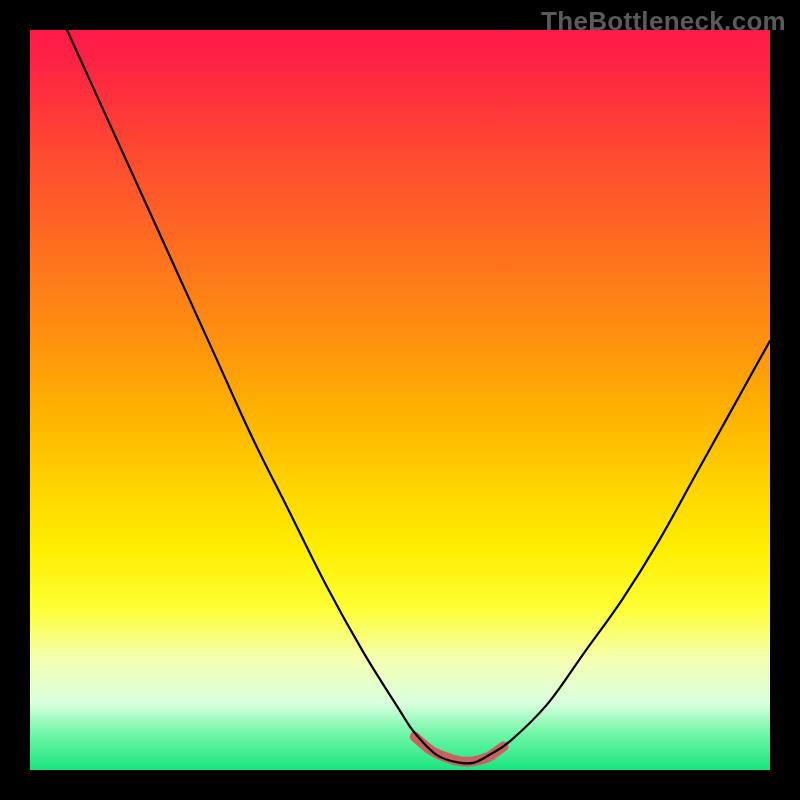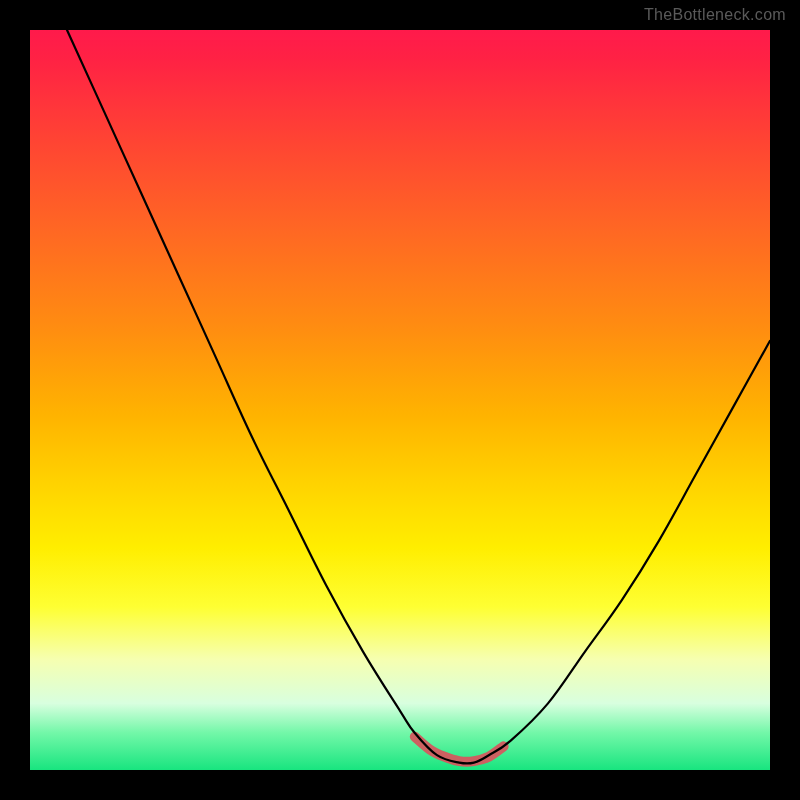--- a/index.html
+++ b/index.html
@@ -37,22 +37,22 @@
       #d8ffdf 91%,
       #72f7a8 95%,
       #18e57f 100%
     );
   }
   .watermark {
     position: absolute;
     top: 6px;
     right: 14px;
     color: #5a5a5a;
-    font-size: 16px;
-    font-weight: 400;
+    font-size: 26px;
+    font-weight: 700;
     letter-spacing: 0.3px;
     user-select: none;
   }
   svg.curve-layer {
     position: absolute;
     left: 0;
     top: 0;
     width: 740px;
     height: 740px;
     overflow: visible;

